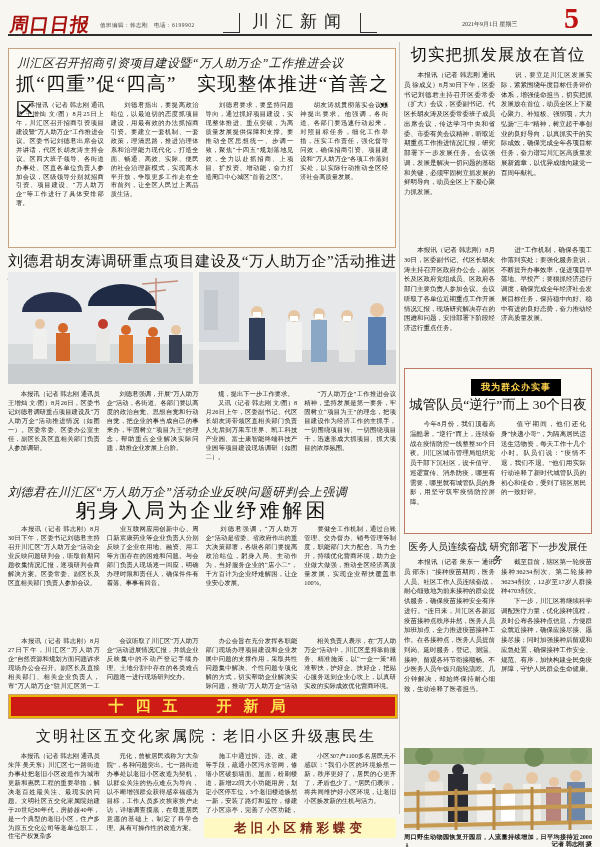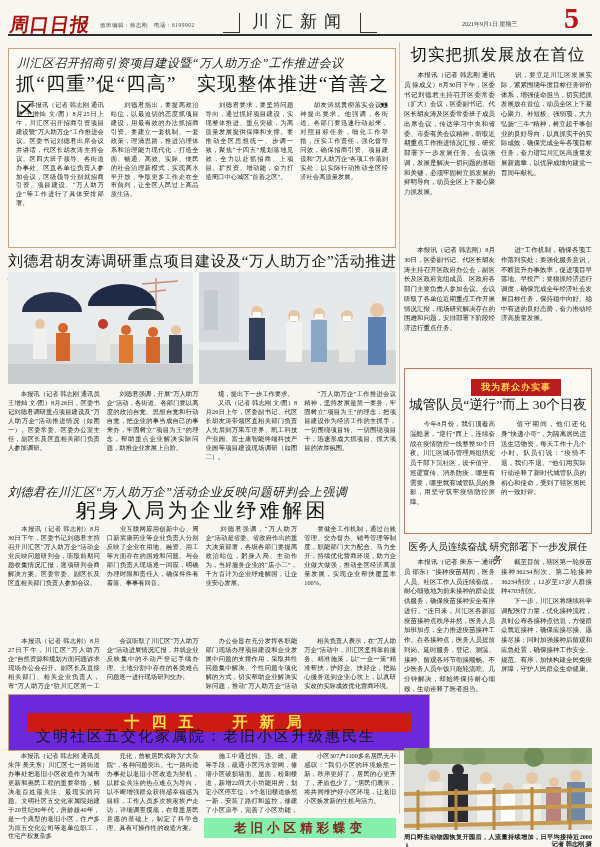--- a/index.html
+++ b/index.html
@@ -22,26 +22,26 @@
   .hl{font-weight:normal;color:#141414;}
   .just{text-align:justify;text-align-last:justify;}
   .ctr{text-align:center;}
   .cols{display:flex;gap:7px;}
   .col{flex:1;font-size:6.3px;line-height:1.42;text-align:justify;overflow:hidden;
        white-space:pre-wrap;color:#1c1c1c;}
   .colR{font-size:6.5px;line-height:1.5;}
   .boxed{border:1px solid #c9a27d;background:#fbfaf5;}
   .boxed2{border:1px solid #bd7b66;background:#fbfaf5;}
   
-  .redbanner-outer{border:1px solid #c9a27d;padding:18px;background:#6d28d9;}
+  .redbanner-outer{border:1px solid #c9a27d;padding:2px;background:#eab308;}
   .redbanner{background:#ce1a15;color:#ffe24a;font-weight:bold;font-size:15px;
              letter-spacing:12px;text-align:center;line-height:19px;height:19px;}
-  .bluebanner{background:#86efac;color:#7e2a1e;font-weight:bold;font-size:12.5px;
+  .bluebanner{background:#fef9c3;color:#7e2a1e;font-weight:bold;font-size:12.5px;
               letter-spacing:4px;text-align:center;line-height:20px;}
-  .badge{display:inline-block;background:#b91c1c;color:#ffd34d;font-weight:bold;
+  .badge{display:inline-block;background:#000000;color:#ffd34d;font-weight:bold;
          font-size:9px;padding:2px 10px;letter-spacing:1px;margin-left:36px;}
   .caption{font-size:6.2px;font-weight:bold;line-height:1.5;text-align:justify;}
   .credit{font-size:6.2px;font-weight:bold;text-align:right;}
   svg{display:block;}
 </style>
 </head>
 <body>
 
 <div class="page">
 

